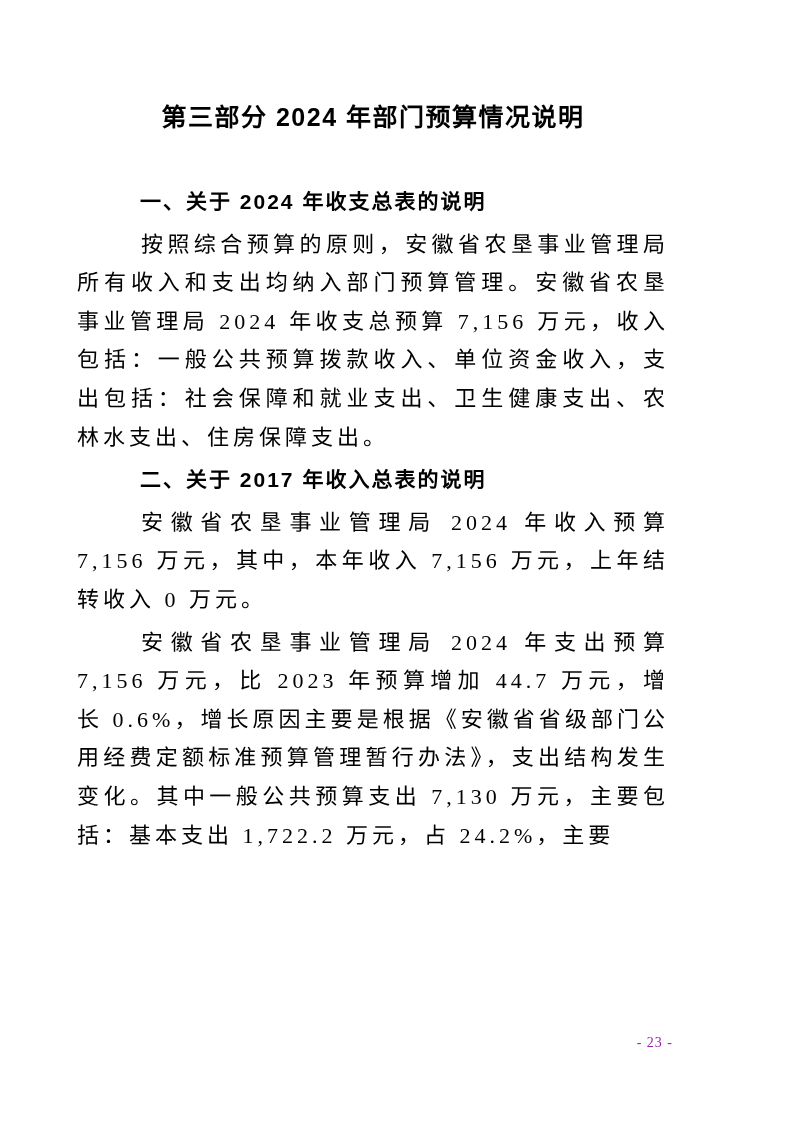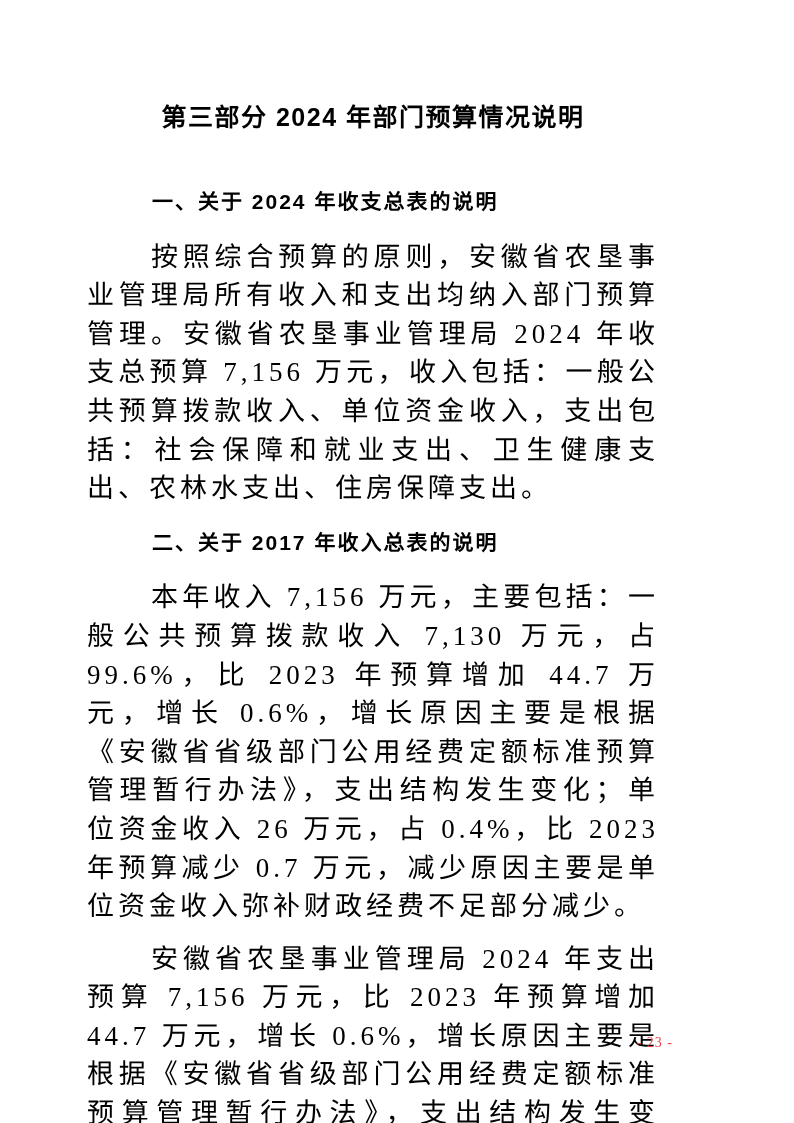--- a/index.html
+++ b/index.html
@@ -25,66 +25,66 @@
     font-size: 25px;
     line-height: 30px;
     letter-spacing: 1.5px;
     text-align: center;
     white-space: nowrap;
   }
   .content {
     margin-top: 51px;
   }
   .sec-heading {
-    margin: 16px;
+    margin: 4px;
     padding-left: 63px;
     font-family: "Liberation Sans", "DejaVu Sans", sans-serif;
     font-weight: bold;
     font-size: 21px;
     line-height: 38.6px;
     letter-spacing: 2px;
     white-space: nowrap;
   }
   .body-para {
-    margin: 14px;
+    margin: 4px;
     font-family: "Liberation Serif", "DejaVu Serif", serif;
-    font-size: 27px;
+    font-size: 22px;
     line-height: 38.6px;
     letter-spacing: 4px;
     text-indent: 64px;
     text-align: justify;
     text-justify: inter-character;
   }
   .page-footer {
     position: absolute;
     right: 121px;
     bottom: 72px;
     font-family: "Liberation Serif", "DejaVu Serif", serif;
     font-size: 14px;
     letter-spacing: 1px;
-    color: #ef4444;
+    color: #a21caf;
   }
 </style>
 </head>
 <body>
 
 <div class="page">
 
   <h1 class="doc-title">第三部分 2024 年部门预算情况说明</h1>
 
   <div class="content">
 
     <section>
       <h2 class="sec-heading">一、关于 2024 年收支总表的说明</h2>
       <p class="body-para">按照综合预算的原则，安徽省农垦事业管理局所有收入和支出均纳入部门预算管理。安徽省农垦事业管理局 2024 年收支总预算 7,156 万元，收入包括：一般公共预算拨款收入、单位资金收入，支出包括：社会保障和就业支出、卫生健康支出、农林水支出、住房保障支出。</p>
     </section>
 
     <section>
       <h2 class="sec-heading">二、关于 2017 年收入总表的说明</h2>
-      <p class="body-para">本年收入 7,156 万元，主要包括：一般公共预算拨款收入 7,130 万元，占 99.6%，比 2023 年预算增加 44.7 万元，增长 0.6%，增长原因主要是根据《安徽省省级部门公用经费定额标准预算管理暂行办法》，支出结构发生变化；单位资金收入 26 万元，占 0.4%，比 2023 年预算减少 0.7 万元，减少原因主要是单位资金收入弥补财政经费不足部分减少。</p>
+      <p class="body-para">安徽省农垦事业管理局 2024 年收入预算 7,156 万元，其中，本年收入 7,156 万元，上年结转收入 0 万元。</p>
     </section>
 
     <section>
       <p class="body-para">安徽省农垦事业管理局 2024 年支出预算 7,156 万元，比 2023 年预算增加 44.7 万元，增长 0.6%，增长原因主要是根据《安徽省省级部门公用经费定额标准预算管理暂行办法》，支出结构发生变化。其中一般公共预算支出 7,130 万元，主要包括：基本支出 1,722.2 万元，占 24.2%，主要</p>
     </section>
 
   </div>
 
   <div class="page-footer">- 23 -</div>
 

